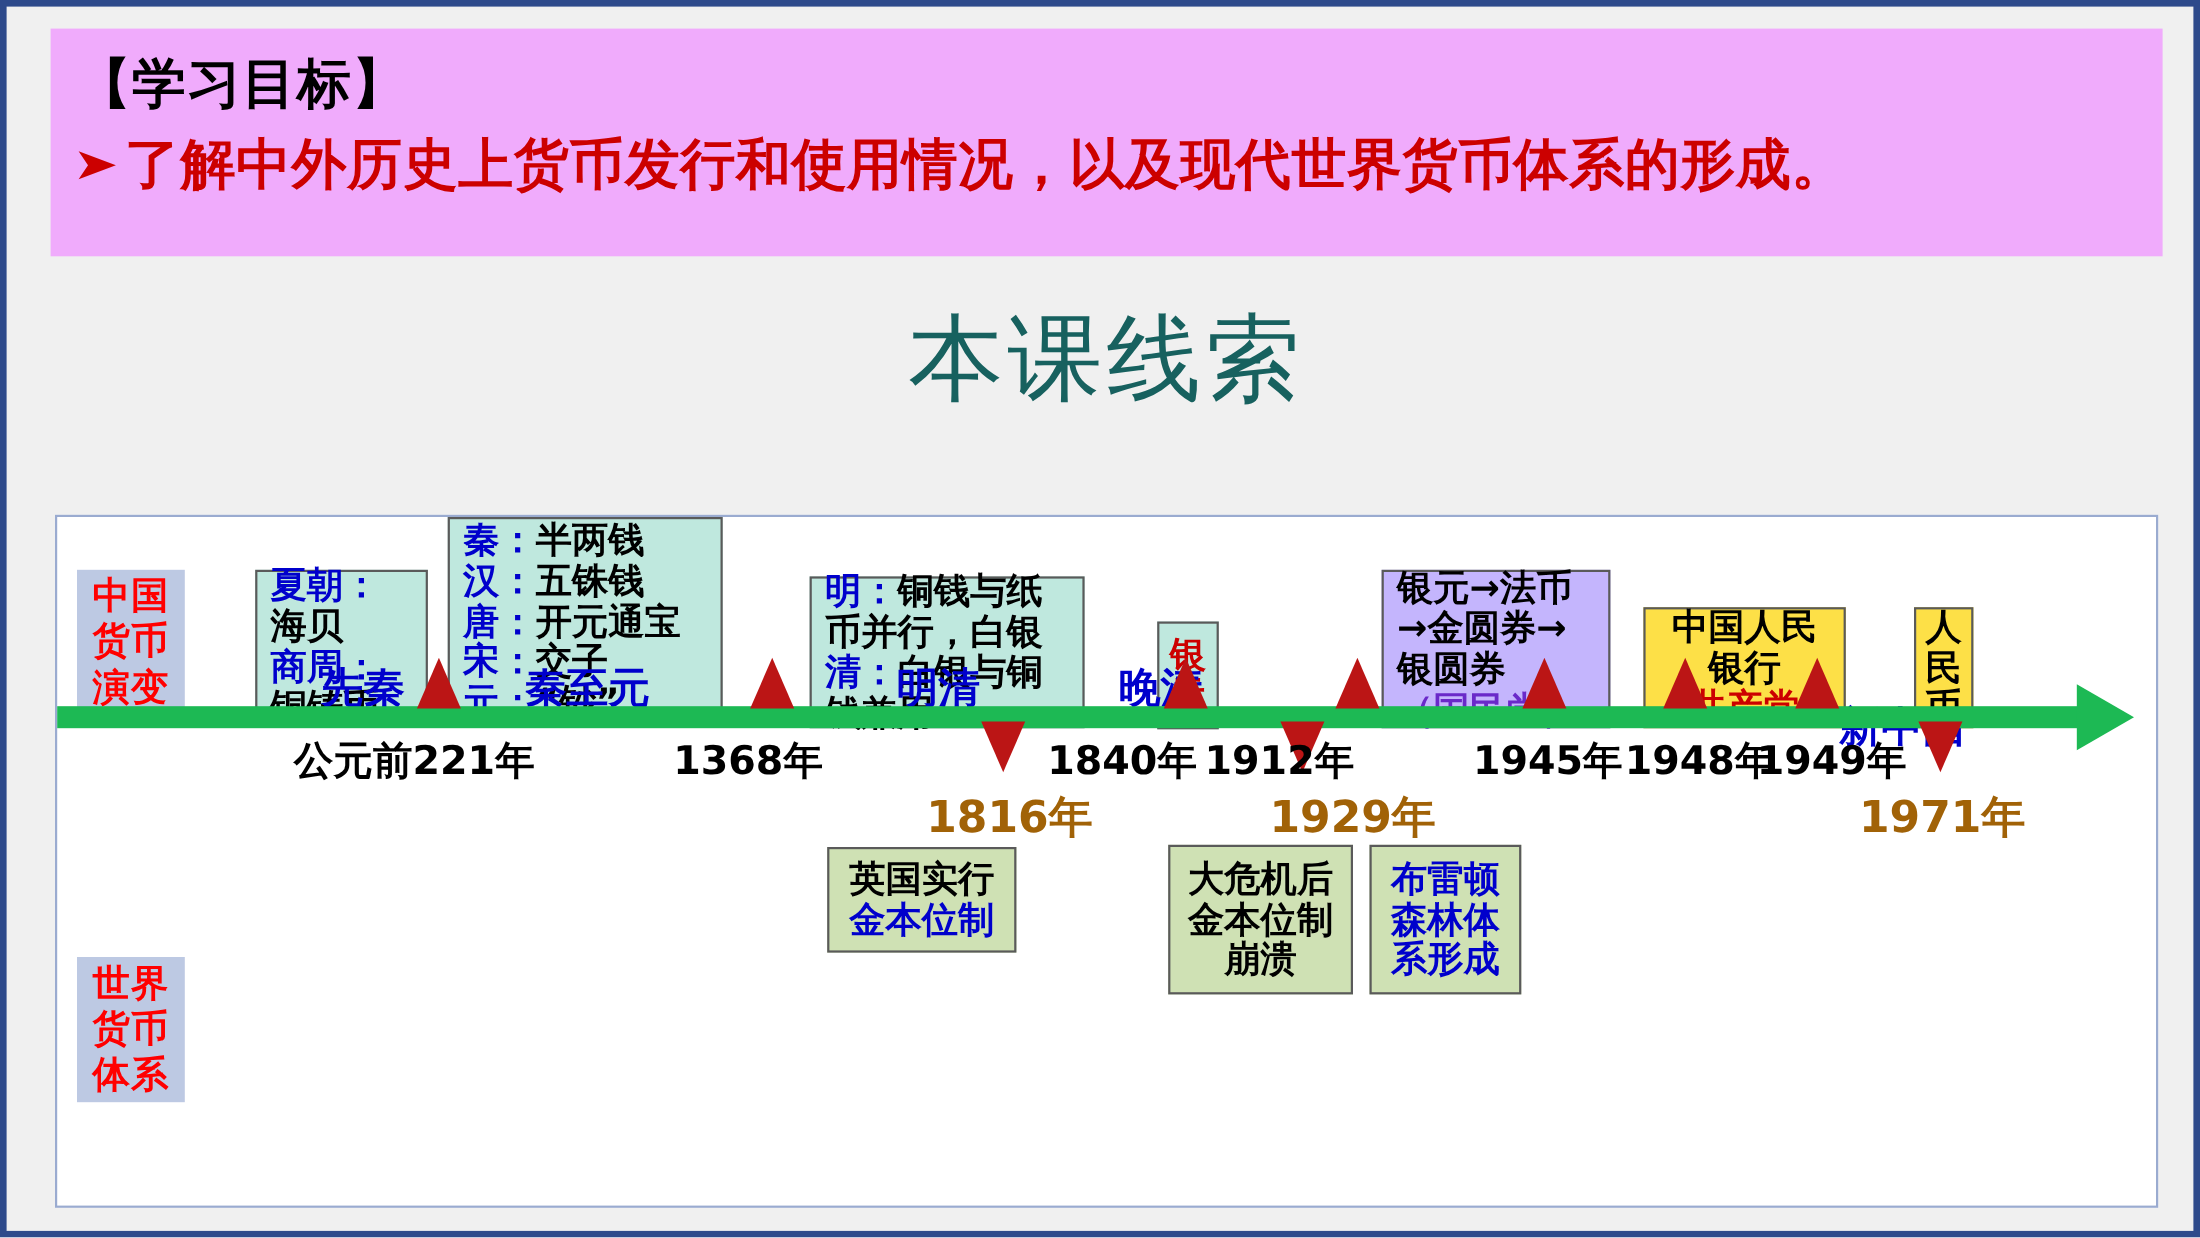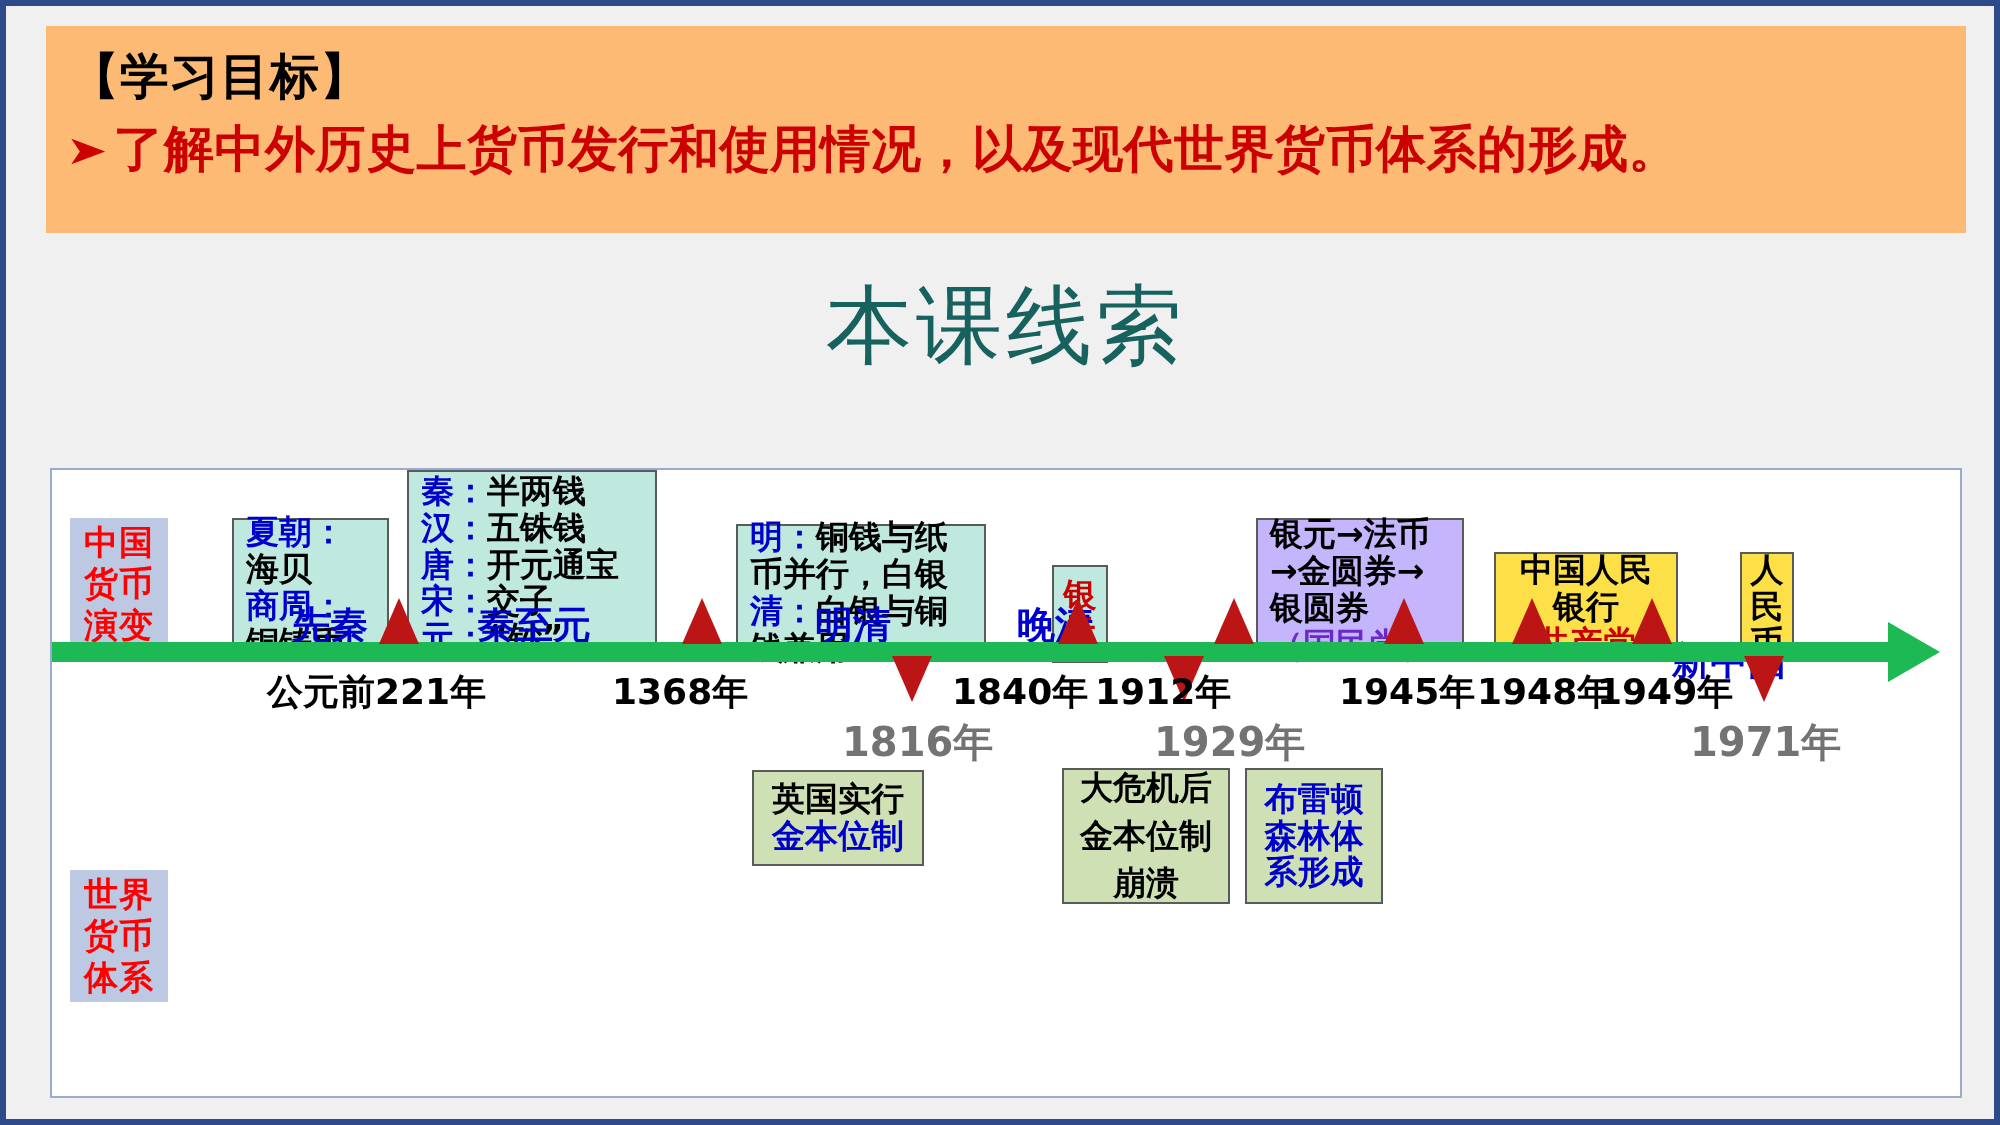--- a/index.html
+++ b/index.html
@@ -22,21 +22,21 @@
     border: 6px solid #2e4a8b;
   }
 
   
   .objectives {
     position: absolute;
     left: 40px;
     top: 20px;
     width: 1920px;
     height: 207px;
-    background: #fdba74;
+    background: #f0abfc;
     box-sizing: border-box;
     padding: 22px 4px 0 24px;
   }
   .obj-title {
     font-family: "DejaVu Serif", "Liberation Serif", serif;
     font-weight: bold;
     font-size: 49px;
     color: #000000;
     letter-spacing: 1px;
     line-height: 1.15;
@@ -171,21 +171,21 @@
   }
   .year {
     position: absolute;
     font-family: "DejaVu Sans", "Liberation Sans", sans-serif;
     font-weight: bold;
     font-size: 36px;
     color: #000000;
     white-space: nowrap;
   }
   .year.red {
-    color: #737373;
+    color: #a16207;
     font-size: 40px;
   }
 </style>
 </head>
 <body>
 
 <div class="slide">
 
   <div class="objectives">
     <div class="obj-title">【学习目标】</div>
@@ -290,21 +290,21 @@
 
     <div class="year red" style="left:790px; top:245px;">1816年</div>
     <div class="year red" style="left:1058px; top:245px;margin-left:44px;">1929年</div>
     <div class="year red" style="left:1638px; top:245px;">1971年</div>
 
     <div class="box lgreen" style="left:700px; top:300px; width:172px; height:96px; font-size:33px; align-items:center; text-align:center;">
       <div class="black-t">英国实行</div>
       <div class="blue-t">金本位制</div>
     </div>
 
-    <div class="box lgreen" style="left:1010px; top:298px; width:168px; height:136px; font-size:33px; align-items:center; text-align:center;justify-content:space-between;">
+    <div class="box lgreen" style="left:1010px; top:298px; width:168px; height:136px; font-size:33px; align-items:center; text-align:center;">
       <div class="black-t">大危机后</div>
       <div class="black-t">金本位制</div>
       <div class="black-t">崩溃</div>
     </div>
 
     <div class="box lgreen" style="left:1193px; top:298px; width:138px; height:136px; font-size:33px; align-items:center; text-align:center;">
       <div class="blue-t">布雷顿</div>
       <div class="blue-t">森林体</div>
       <div class="blue-t">系形成</div>
     </div>

